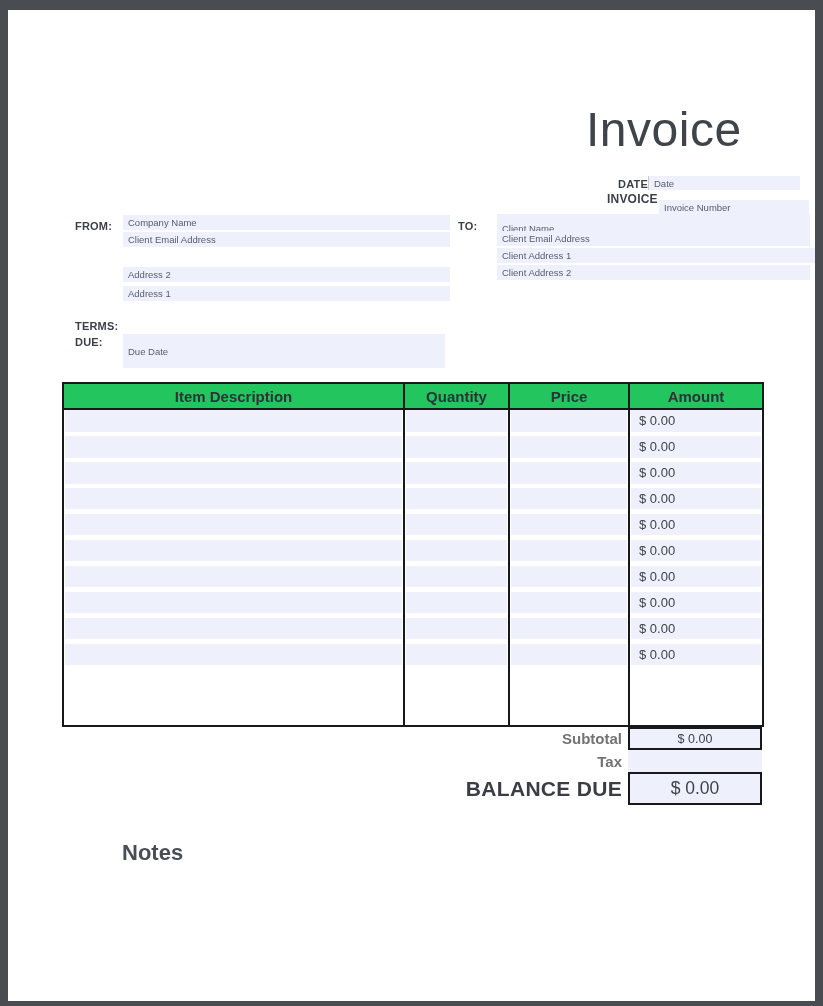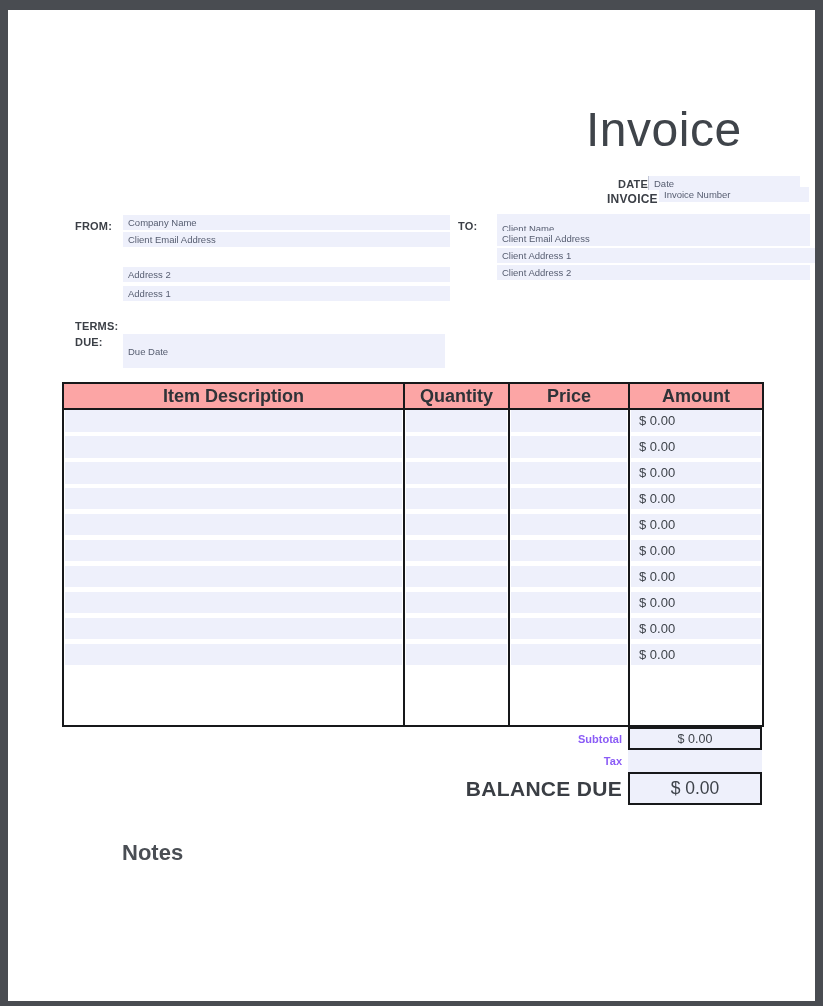--- a/index.html
+++ b/index.html
@@ -30,21 +30,21 @@
     position:absolute; display:block;
     background:#eef0fb; border:none; outline:none;
     font-family:"Liberation Sans", sans-serif;
     font-size:9.5px; color:#4d5466; padding:0 5px;
   }
   .field::placeholder { color:#565d70; opacity:1; }
 
   .date-label    { left:610px; top:168px; }
   .date-input    { left:640px; top:166px; width:152px; height:14px; border-left:1px solid #c3c7d6; }
   .invoice-label { left:599px; top:182px; font-size:12px; }
-  .invoice-input { left:651px; top:177px; width:150px; height:15px; }
+  .invoice-input { left:651px; top:190px; width:150px; height:15px; }
 
   .from-label { left:67px; top:210px; }
   .from-f0 { left:115px; top:205px; width:327px; height:15px; }
   .from-f1 { left:115px; top:222px; width:327px; height:15px; }
   .from-f2 { left:115px; top:240px; width:327px; height:15px;margin-top:36px; }
   .from-f3 { left:115px; top:257px; width:327px; height:15px; }
 
   .to-label { left:450px; top:210px; }
   .to-f0 { left:489px; top:204px; width:313px; height:28px; }
   .to-f1 { left:489px; top:221px; width:313px; height:15px; }
@@ -56,42 +56,42 @@
   .terms-input { left:115px; top:324px; width:322px; height:20px;text-align:right; }
   .due-input   { left:115px; top:325px; width:322px; height:33px; }
 
   table.items {
     position:absolute; left:54px; top:372px;
     width:700px; height:345px;
     border-collapse:collapse; table-layout:fixed;
     border:2px solid #17181a;
   }
   table.items th {
-    height:26px; background:#fca5a5;
+    height:26px; background:#22c55e;
     border:2px solid #17181a;
-    font-size:18px; font-weight:bold; color:#2f3338;
+    font-size:15px; font-weight:bold; color:#2f3338;
     text-align:center; vertical-align:middle;
   }
   table.items td {
     border-left:2px solid #17181a; border-right:2px solid #17181a;
     padding:0; vertical-align:top; line-height:0;
   }
   .band {
     height:21.5px; margin:0 1px 4px 1px;
     background:#eef0fb;
   }
   .band.amount {
     line-height:21.5px; padding-left:8px;
     font-size:13px; color:#3e434a;
   }
   tr.filler td { height:56px; }
 
   .summary { position:absolute; left:54px; top:717px; width:700px; }
   .sum-row { display:flex; justify-content:flex-end; align-items:center; }
-  .sum-label { font-weight:bold; font-size:11px; color:#8b5cf6; margin-right:6px; }
+  .sum-label { font-weight:bold; font-size:15px; color:#737373; margin-right:6px; }
   .sum-box {
     width:134px; background:#eef0fb;
     display:flex; align-items:center; justify-content:center;
     font-size:12.5px; color:#3e434a;
   }
   .row-subtotal { height:23px; }
   .row-subtotal .sum-box { height:23px; border:2px solid #17181a; }
   .row-tax { height:22px; }
   .row-tax .sum-box { height:22px; font-family:"Liberation Sans", sans-serif; font-size:11px; border:none; outline:none; text-align:center; }
   .row-balance { height:33px; }

